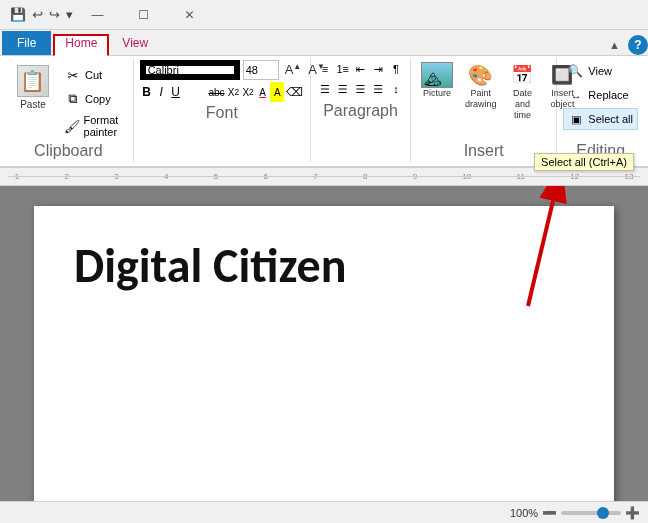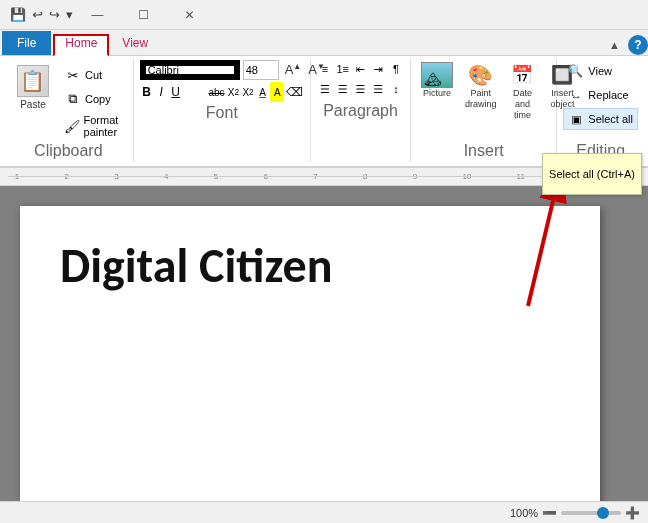--- a/index.html
+++ b/index.html
@@ -145,44 +145,44 @@
       color: #888;
       overflow: hidden;
       position: relative;
     }
 
     
     .doc-area {
       background: #808080;
       flex: 1;
       display: flex;
-      justify-content: flex-start;
+      justify-content: center;
       padding: 20px;
       overflow: auto;
       position: relative;
       height: 340px;
     }
     .doc-page {
       background: white;
       width: 580px;
       min-height: 300px;
       box-shadow: 2px 2px 8px rgba(0,0,0,0.4);
       padding: 30px 40px;
       position: relative;
     }
     .doc-text { font-family: Calibri, Arial, sans-serif; font-size: 48px; font-weight: bold; color: #111; }
 
     
     .tooltip {
       position: absolute;
       top: 95px;
-      right: 2px;
+      right: 10px;
       background: #ffffcc;
       border: 1px solid #c0c0a0;
-      padding: 14px 6px;
+      padding: 2px 6px;
       font-size: 11px;
       white-space: nowrap;
       z-index: 10;
       box-shadow: 1px 1px 3px rgba(0,0,0,0.2);
     }
 
     
     .status-bar {
       background: #f0f0f0;
       border-top: 1px solid #d0d0d0;

